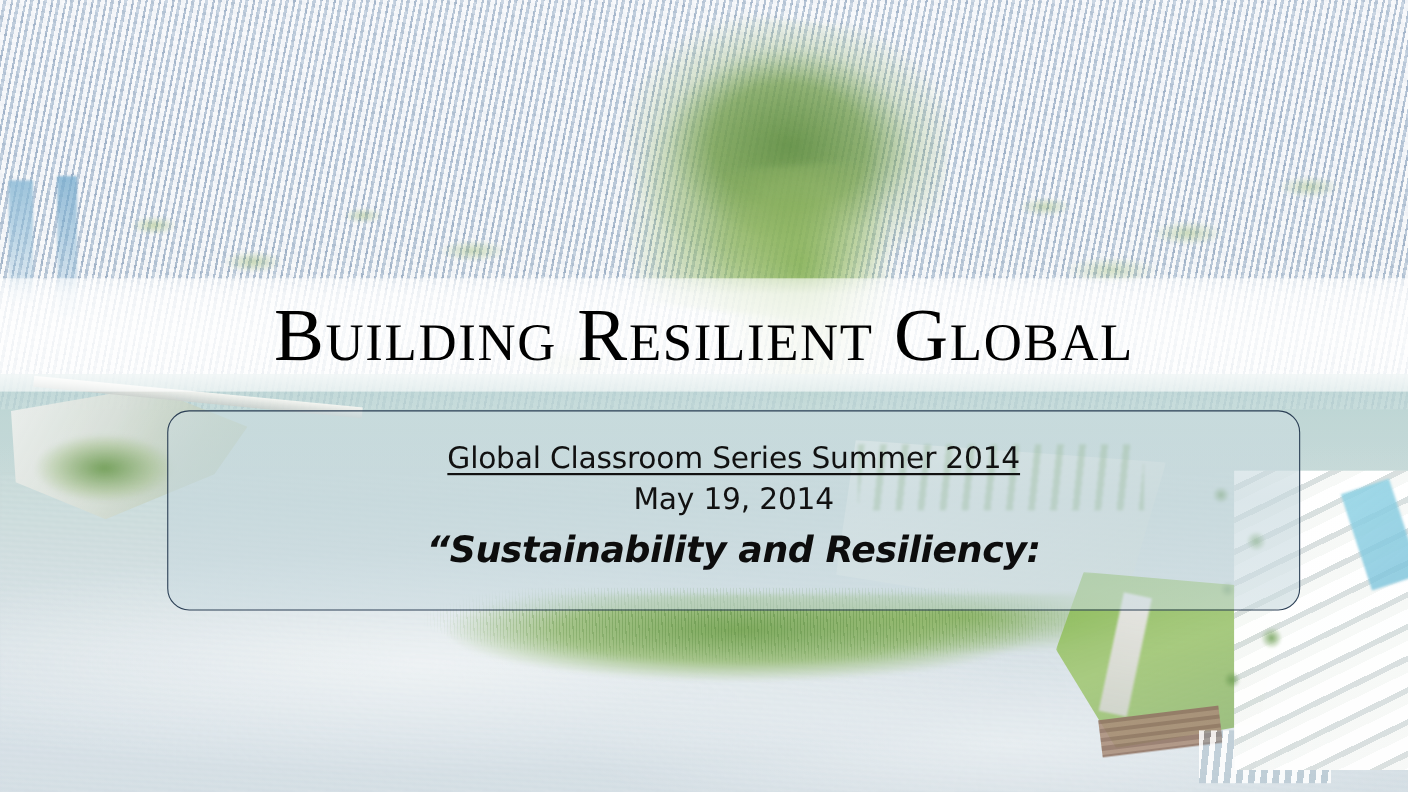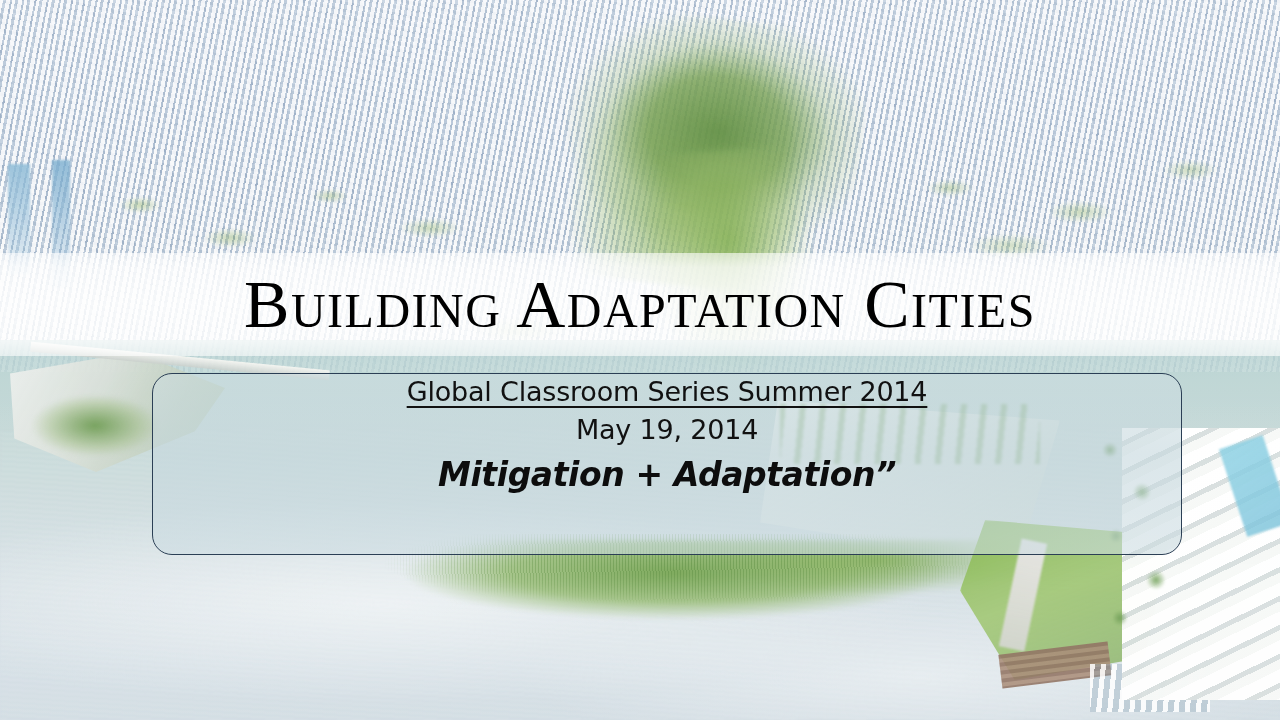--- a/index.html
+++ b/index.html
@@ -347,21 +347,21 @@
     top: 373px;
     width: 1030px;
     height: 182px;
     box-sizing: border-box;
     border: 1.3px solid #2b3f55;
     border-radius: 20px;
     background: linear-gradient(to bottom,
       rgba(206,222,226,0.55) 0%,
       rgba(198,216,222,0.62) 45%,
       rgba(204,220,226,0.58) 100%);
-    padding-top: 0;
+    padding-top: 25px;
     text-align: center;
     overflow: hidden;
   }
 
   .line-series {
     font-family: "DejaVu Sans", sans-serif;
     font-size: 27px;
     line-height: 36px;
     color: #111111;
     text-decoration: underline;
@@ -411,21 +411,21 @@
   <div class="bg-layer bg-marina-green"></div>
   <div class="bg-layer bg-marina-path"></div>
   <div class="bg-layer bg-marina-dock"></div>
   <div class="bg-layer bg-boats"></div>
   <div class="bg-layer bg-buildings-r"></div>
   <div class="bg-layer bg-trees-r"></div>
   <div class="bg-layer bg-pool-r"></div>
   <div class="bg-layer bg-haze"></div>
 
   <div class="title-band"></div>
-  <div class="slide-title">Building Adaptation Cities</div>
+  <div class="slide-title">Building Resilient Global</div>
 
   <div class="subtitle-box">
     <div class="line-series">Global Classroom Series Summer 2014</div>
     <div class="line-date">May 19, 2014</div>
-    <div class="line-quote">Mitigation + Adaptation”</div>
+    <div class="line-quote">“Sustainability and Resiliency:</div>
   </div>
 
 </div>
 
 </body></html>

